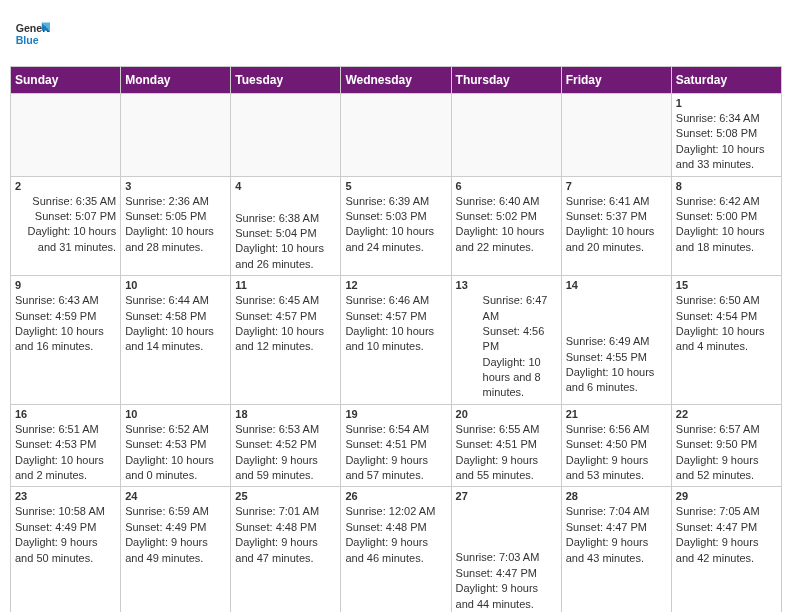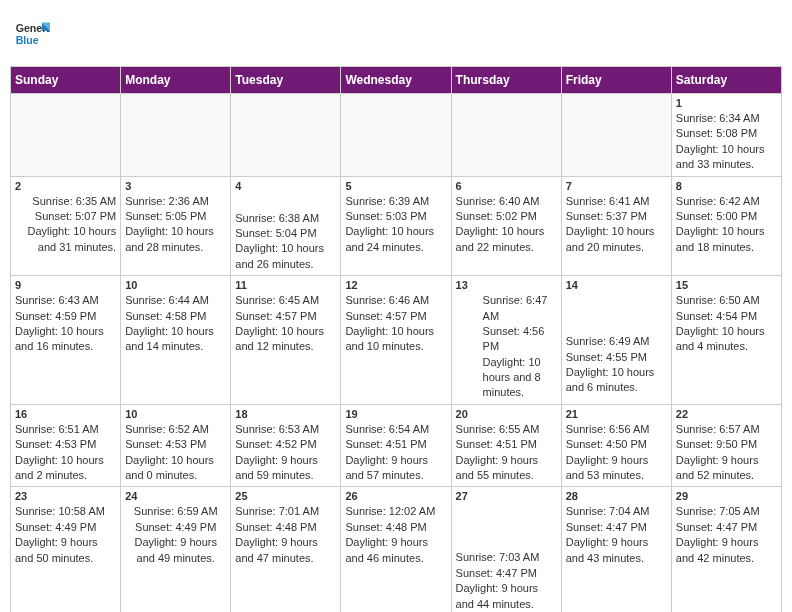--- a/index.html
+++ b/index.html
@@ -258,21 +258,21 @@
       </tr>
       <tr>
         <td>
           <span class="day-num">23</span>
           <div class="day-info" style="white-space: pre-line;">Sunrise: 10:58 AM
 Sunset: 4:49 PM
 Daylight: 9 hours and 50 minutes.</div>
         </td>
         <td>
           <span class="day-num">24</span>
-          <div class="day-info" style="white-space: pre-line; text-align: center;">Sunrise: 6:59 AM
+          <div class="day-info" style="white-space: pre-line;">Sunrise: 6:59 AM
 Sunset: 4:49 PM
 Daylight: 9 hours and 49 minutes.</div>
         </td>
         <td>
           <span class="day-num">25</span>
           <div class="day-info" style="white-space: pre-line;">Sunrise: 7:01 AM
 Sunset: 4:48 PM
 Daylight: 9 hours and 47 minutes.</div>
         </td>
         <td>

